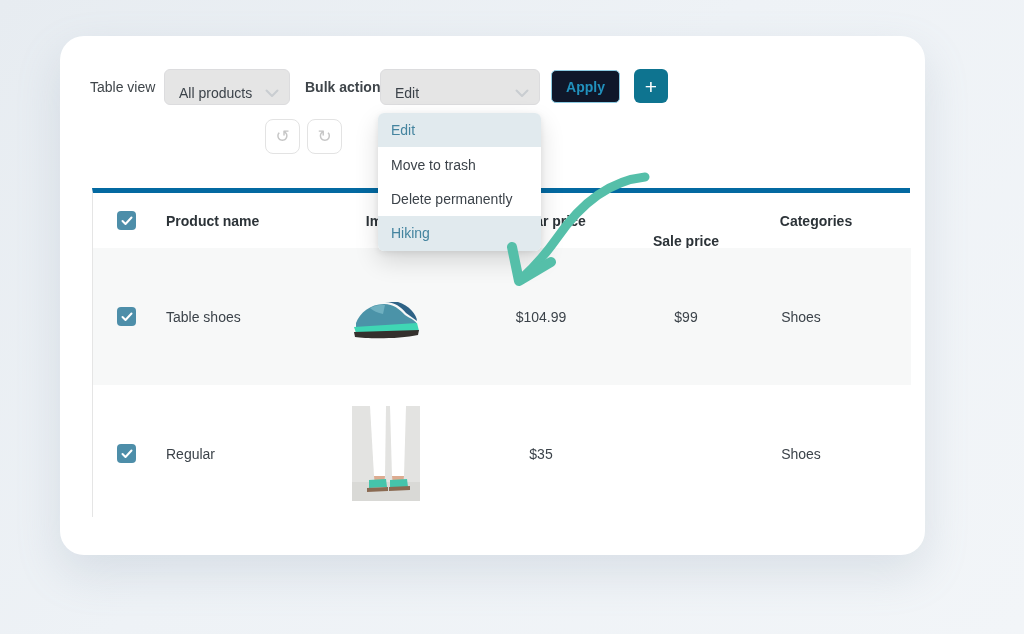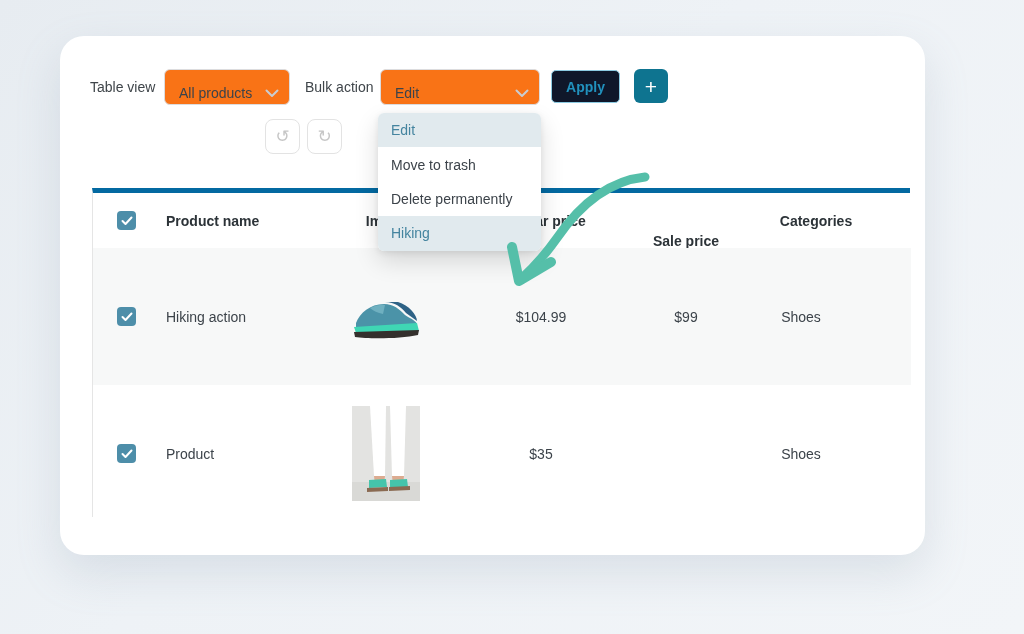--- a/index.html
+++ b/index.html
@@ -12,21 +12,21 @@
   .card {
     position:absolute; left:60px; top:36px; width:865px; height:519px;
     background:#ffffff; border-radius:24px;
     box-shadow:0 18px 45px rgba(125,145,165,.20);
   }
   .abs { position:absolute; }
 
   
   .tb-label { font-size:14px; color:#3f454a; }
   .select {
-    background:#f97316; border:1px solid #dcdcde; border-radius:6px;
+    background:#e5e5e5; border:1px solid #dcdcde; border-radius:6px;
     display:flex; align-items:center; justify-content:space-between;
     padding:12px 10px 0 14px; font-size:14px; color:#3c434a; cursor:pointer;
   }
   .chev { width:14px; height:9px; flex:none; }
   .btn-apply {
     background:#0f172a; border:1px solid #8ccbe2; border-radius:5px;
     color:#2191bd; font-size:14px; font-weight:700; cursor:pointer;
     display:flex; align-items:center; justify-content:center;
   }
   .btn-plus {
@@ -87,21 +87,21 @@
 
   <span class="abs tb-label" style="left:30px; top:43px;">Table view</span>
 
   <div class="abs select" style="left:104px; top:33px; width:126px; height:36px;">
     <span>All products</span>
     <svg class="chev" viewBox="0 0 14 9">
       <polyline points="1.5,1.5 7,7 12.5,1.5" fill="none" stroke="#c9cdd1" stroke-width="2" stroke-linecap="round" stroke-linejoin="round"></polyline>
     </svg>
   </div>
 
-  <span class="abs tb-label" style="left:245px; top:43px;">Bulk action</span>
+  <span class="abs tb-label" style="left:245px; top:43px;font-weight:bold;">Bulk action</span>
 
   <div class="abs select" style="left:320px; top:33px; width:160px; height:36px;">
     <span>Edit</span>
     <svg class="chev" viewBox="0 0 14 9">
       <polyline points="1.5,1.5 7,7 12.5,1.5" fill="none" stroke="#c9cdd1" stroke-width="2" stroke-linecap="round" stroke-linejoin="round"></polyline>
     </svg>
   </div>
 
   <button class="abs btn-apply" style="left:491px; top:34px; width:69px; height:33px;">Apply</button>
 
@@ -133,21 +133,21 @@
       <span class="th cellc" style="left:533px; top:20px; width:120px;margin-top:20px;">Sale price</span>
       <span class="th cellc" style="left:663px; top:20px; width:120px;">Categories</span>
     </div>
 
     <div class="trow row0">
       <span class="checkbox" style="left:24px; top:59px;">
         <svg width="12" height="10" viewBox="0 0 12 10">
           <polyline points="1.5,5 4.5,8 10.5,1.5" fill="none" stroke="#ffffff" stroke-width="2" stroke-linecap="round" stroke-linejoin="round"></polyline>
         </svg>
       </span>
-      <span class="td" style="left:73px; top:61px;">Hiking action</span>
+      <span class="td" style="left:73px; top:61px;">Table shoes</span>
 
       <div class="img-wrap" style="left:257px; top:44px; width:72px; height:48px;">
         <svg width="72" height="48" viewBox="0 0 72 48">
           <path d="M35,10 C45,10 51,15 56,21 L67,29 C67,23 59,13 48,10 Z" fill="#2e6286"></path>
           <path d="M6,31 C10,21 20,12 34,12 C44,12 49,17 55,23 C61,27 67,29 67,33 L67,37 L6,37 Z" fill="#4b93a8"></path>
           <path d="M20,16 C26,13 31,12.5 35,13 L33,22 C28,21 23,19 20,16 Z" fill="#6fb0c0"></path>
           <path d="M4,35 L67,31 L69,39 L6,41 Z" fill="#3fd6b4"></path>
           <path d="M4,40 L69,38 L68,43 C50,47 18,47 5,45 Z" fill="#34302d"></path>
         </svg>
       </div>
@@ -156,21 +156,21 @@
       <span class="td cellc" style="left:533px; top:61px; width:120px;">$99</span>
       <span class="td cellc" style="left:648px; top:61px; width:120px;">Shoes</span>
     </div>
 
     <div class="trow row1">
       <span class="checkbox" style="left:24px; top:59px;">
         <svg width="12" height="10" viewBox="0 0 12 10">
           <polyline points="1.5,5 4.5,8 10.5,1.5" fill="none" stroke="#ffffff" stroke-width="2" stroke-linecap="round" stroke-linejoin="round"></polyline>
         </svg>
       </span>
-      <span class="td" style="left:73px; top:61px;">Product</span>
+      <span class="td" style="left:73px; top:61px;">Regular</span>
 
       <div class="img-wrap" style="left:259px; top:21px; width:68px; height:95px;">
         <svg width="68" height="95" viewBox="0 0 68 95">
           <rect x="0" y="0" width="68" height="95" fill="#e3e3e1"></rect>
           <rect x="0" y="76" width="68" height="19" fill="#d9d9d6"></rect>
           <path d="M18,0 L34,0 L33,70 L22,70 Z" fill="#ffffff"></path>
           <path d="M38,0 L54,0 L52,70 L40,70 Z" fill="#ffffff"></path>
           <path d="M22,70 L33,70 L32,79 L23,79 Z" fill="#dcab90"></path>
           <path d="M40,70 L52,70 L51,79 L41,79 Z" fill="#dcab90"></path>
           <path d="M17,74 L34,73 L35,81 L17,82 Z" fill="#45c4ab"></path>

